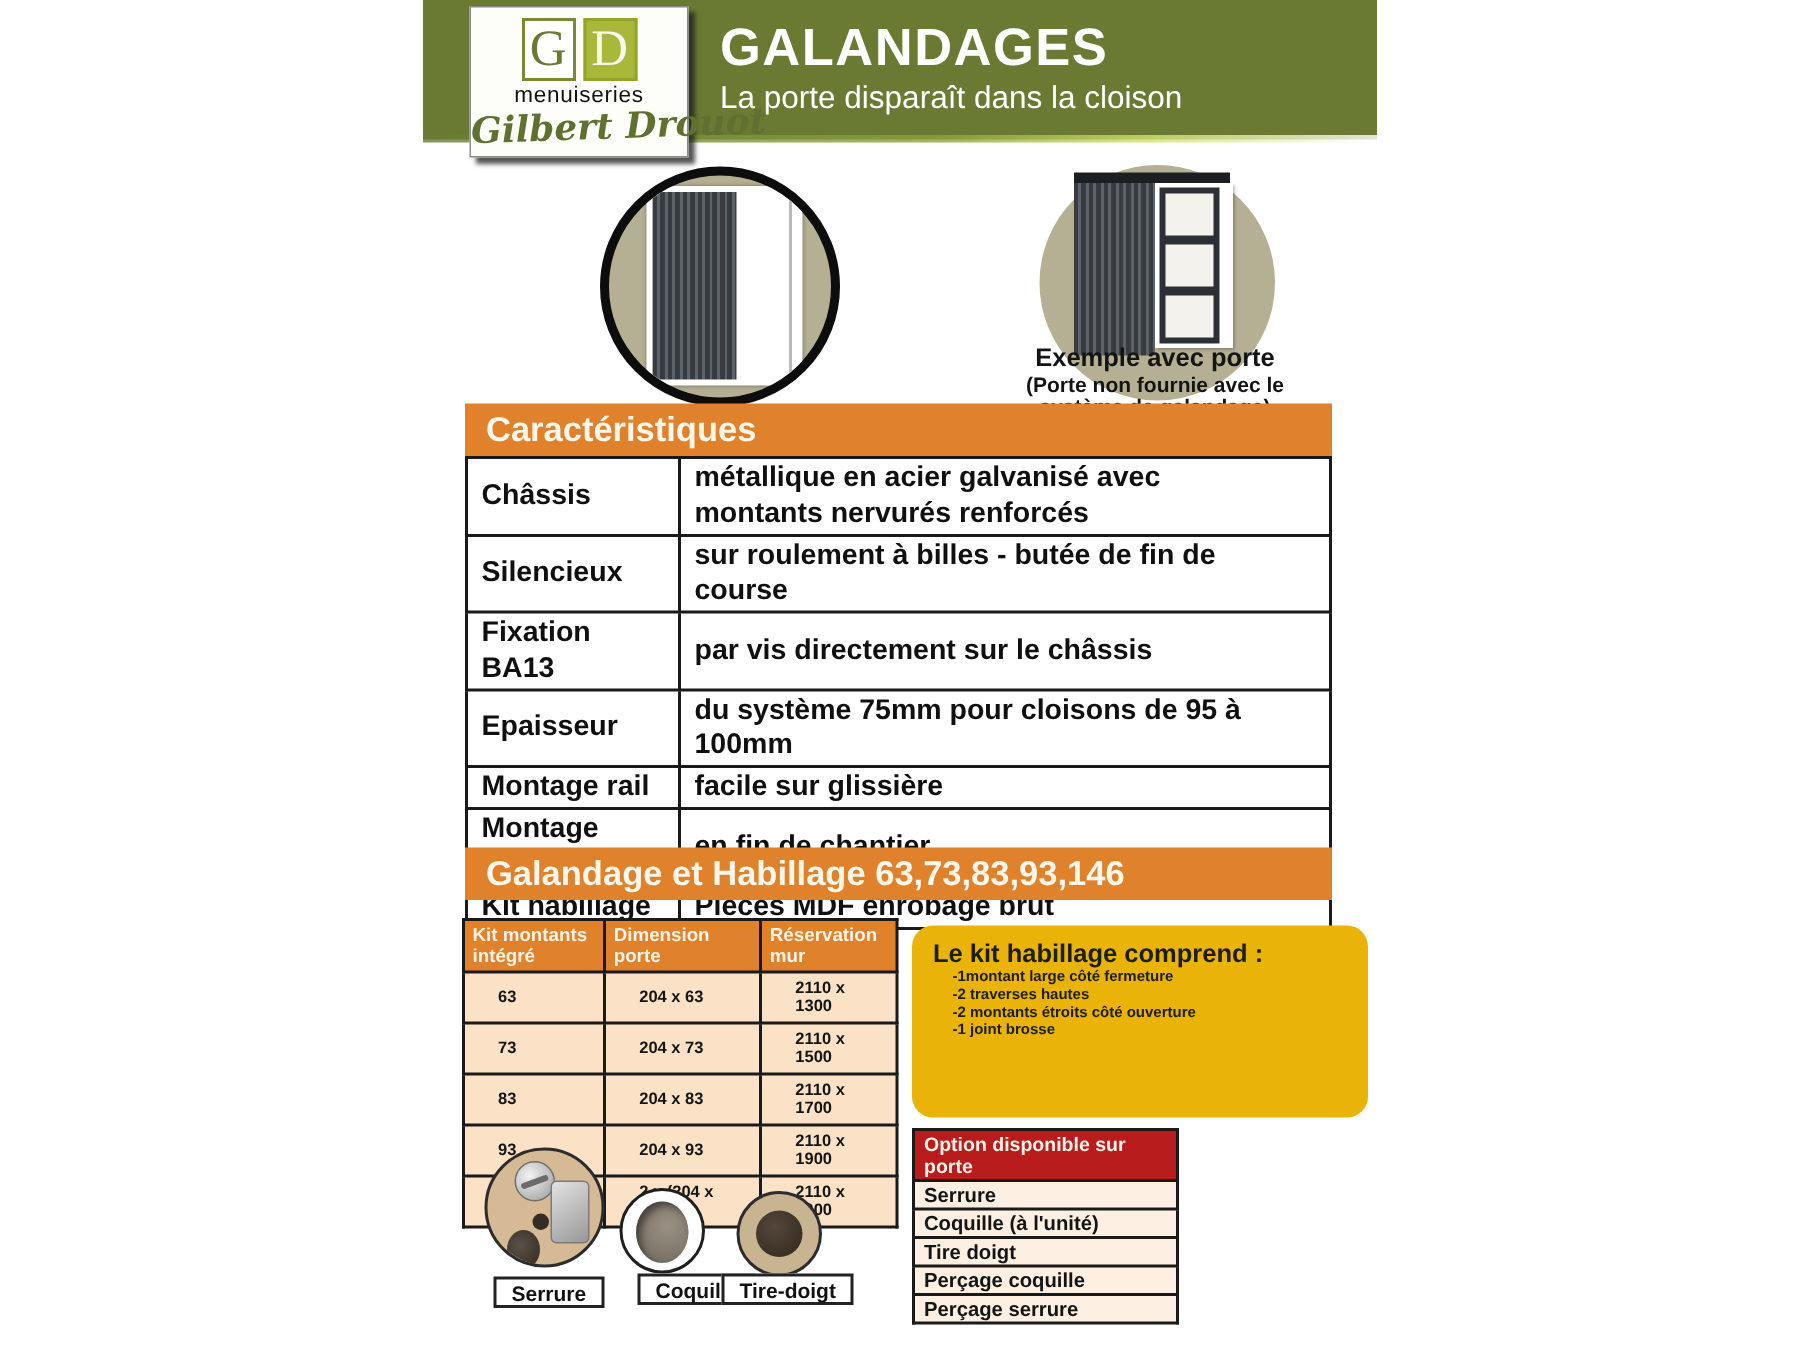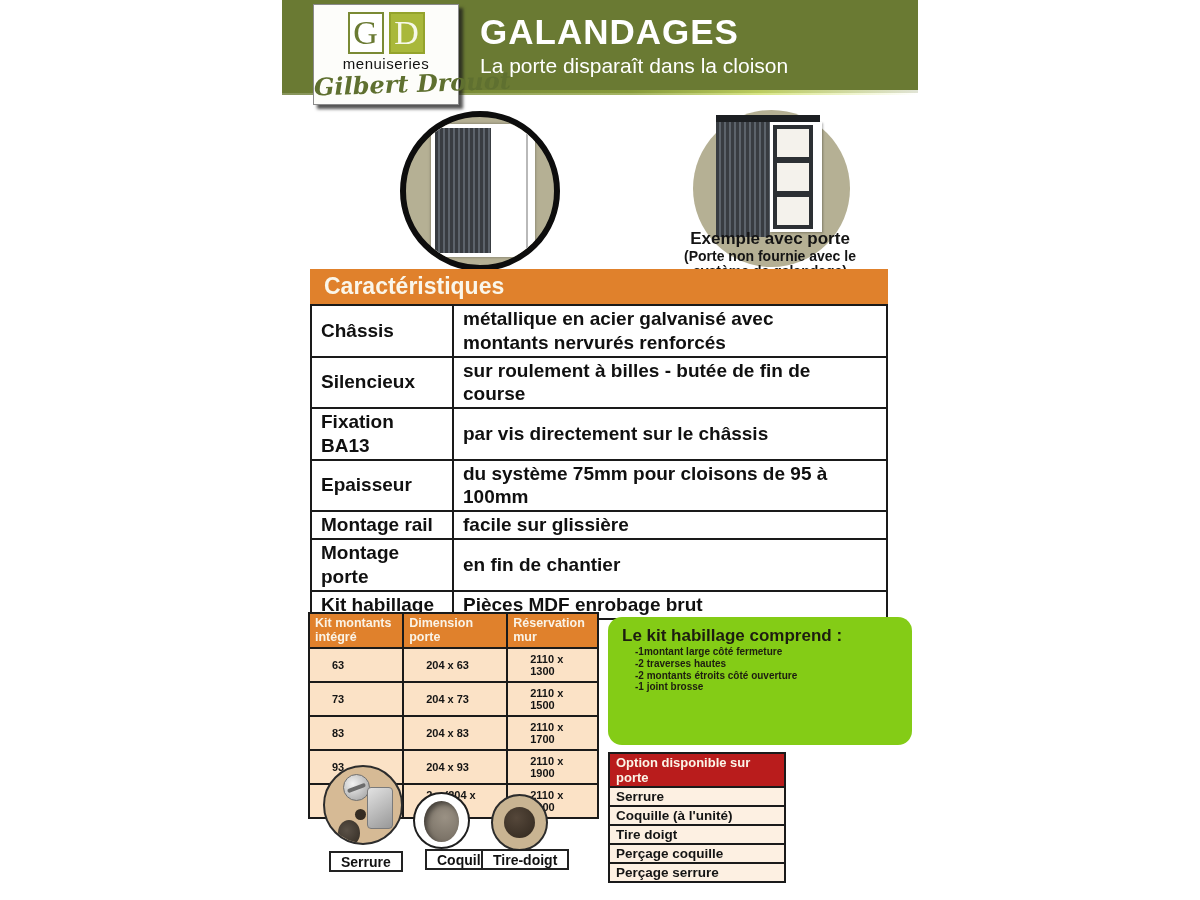--- a/index.html
+++ b/index.html
@@ -65,21 +65,21 @@
 
   
   .kit-table { position:absolute; left:308px; top:612px; width:291px; border-collapse:collapse; }
   .kit-table th { background:#e0812c; color:#faf3e6; font-size:12.5px; font-weight:bold; text-align:left;
     border:2px solid #1a1a1a; padding:2px 5px; line-height:1.15; vertical-align:middle; }
   .kit-table td { background:#fbe2c6; color:#141414; font-size:11px; font-weight:bold;
     border:2px solid #1a1a1a; padding:1px 22px; height:34px; }
   .kit-c1 { width:95px; } .kit-c2 { width:105px; } .kit-c3 { width:91px; }
 
   
-  .kit-box { position:absolute; left:608px; top:617px; width:304px; height:128px; background:#84cc16;
+  .kit-box { position:absolute; left:608px; top:617px; width:304px; height:128px; background:#eab308;
     border-radius:14px; padding:9px 14px; color:#1d1d10; }
   .kit-box-title { font-size:17px; font-weight:bold; }
   .kit-box-item { font-size:10px; font-weight:bold; margin-left:13px; line-height:1.18; }
 
   
   .img-serrure { position:absolute; left:323px; top:765px; width:80px; height:80px; border-radius:50%;
     background:#d6ba95; border:2px solid #2c2c2c; overflow:hidden; }
   .sr-thumbturn { position:absolute; left:18px; top:7px; width:27px; height:27px; border-radius:50%;
     background:radial-gradient(circle at 35% 35%, #f2f2f2, #9a9a9a); border:1px solid #6f6f6f; }
   .sr-slot { position:absolute; left:3px; top:11px; width:19px; height:4px; background:#6b6b6b; border-radius:2px; transform:rotate(-20deg); }
@@ -186,20 +186,21 @@
         <td class="lbl">Montage porte</td>
         <td>en fin de chantier</td>
       </tr>
       <tr>
         <td class="lbl">Kit habillage</td>
         <td>Pièces MDF enrobage brut</td>
       </tr>
     </tbody>
   </table>
 
+  <div class="section-bar bar-galandage">Galandage et Habillage 63,73,83,93,146</div>
 
   <table class="kit-table">
     <thead>
       <tr>
         <th class="kit-c1">Kit montants intégré</th>
         <th class="kit-c2">Dimension porte</th>
         <th class="kit-c3">Réservation mur</th>
       </tr>
     </thead>
     <tbody>

